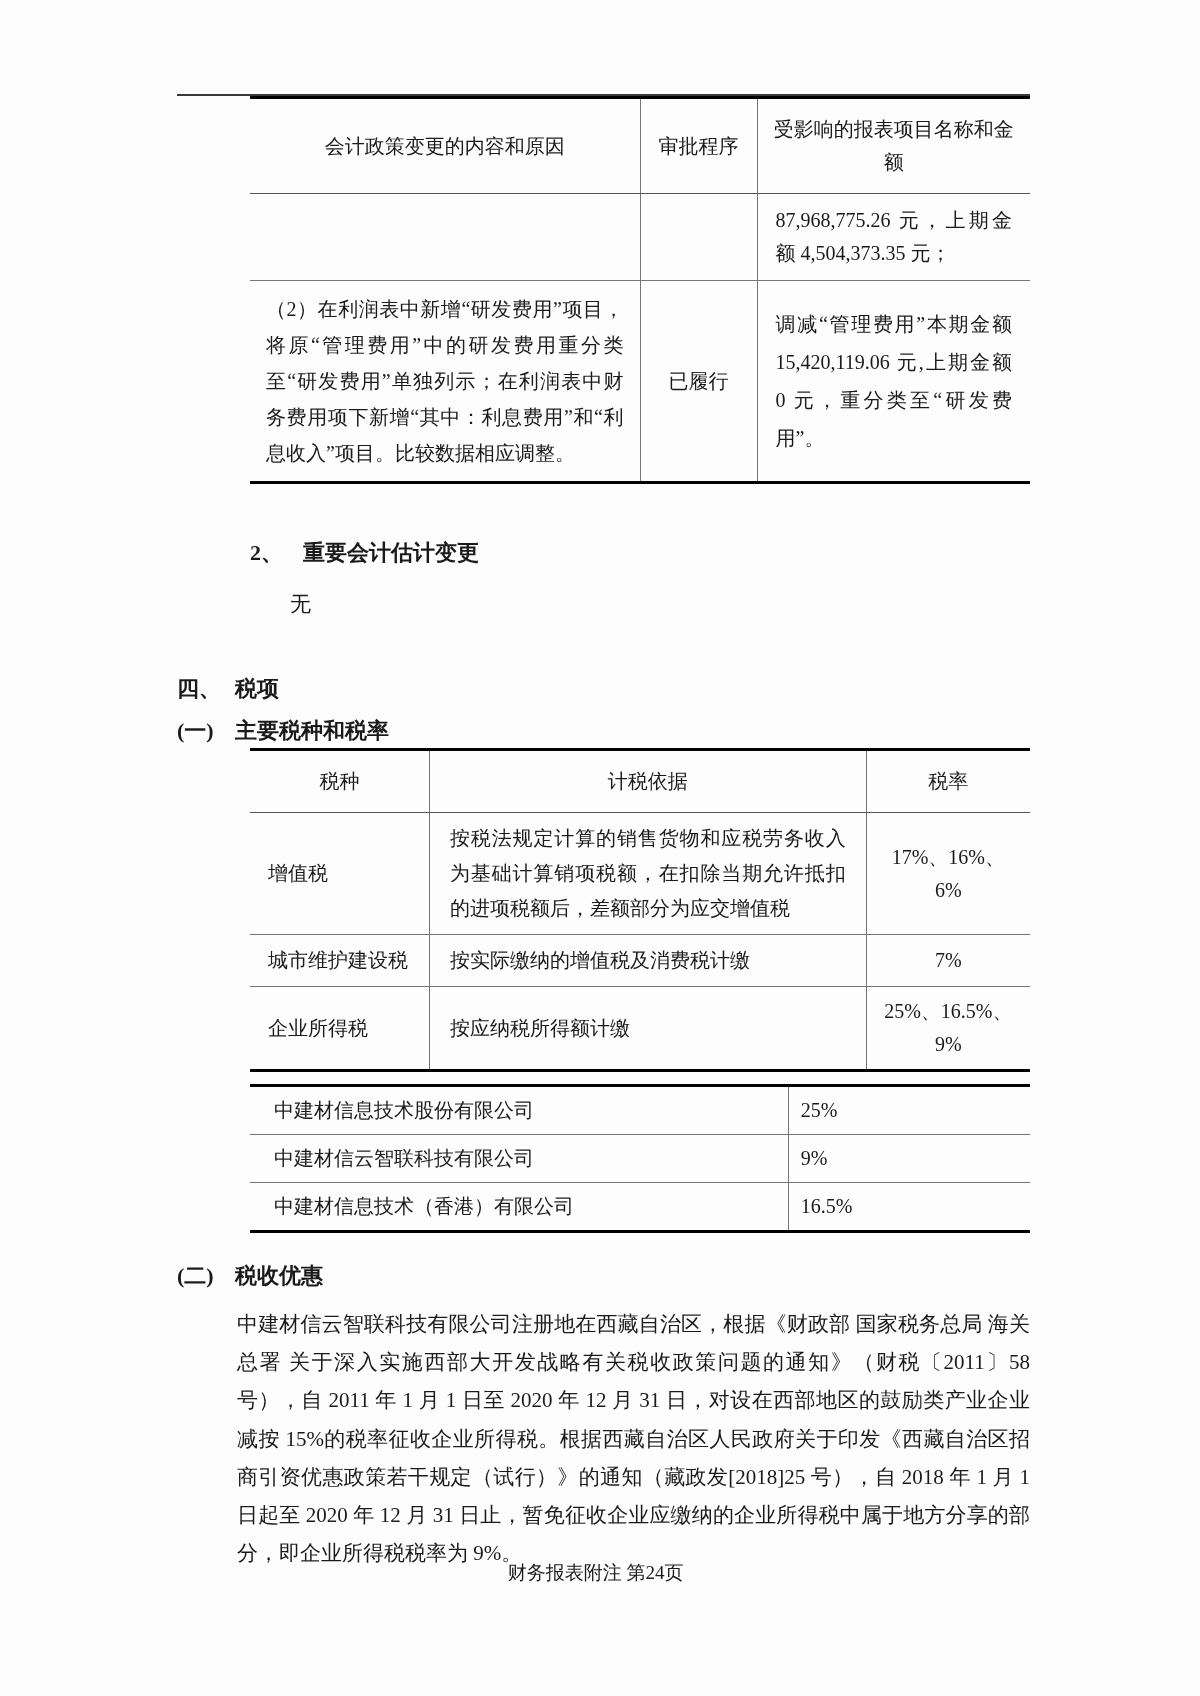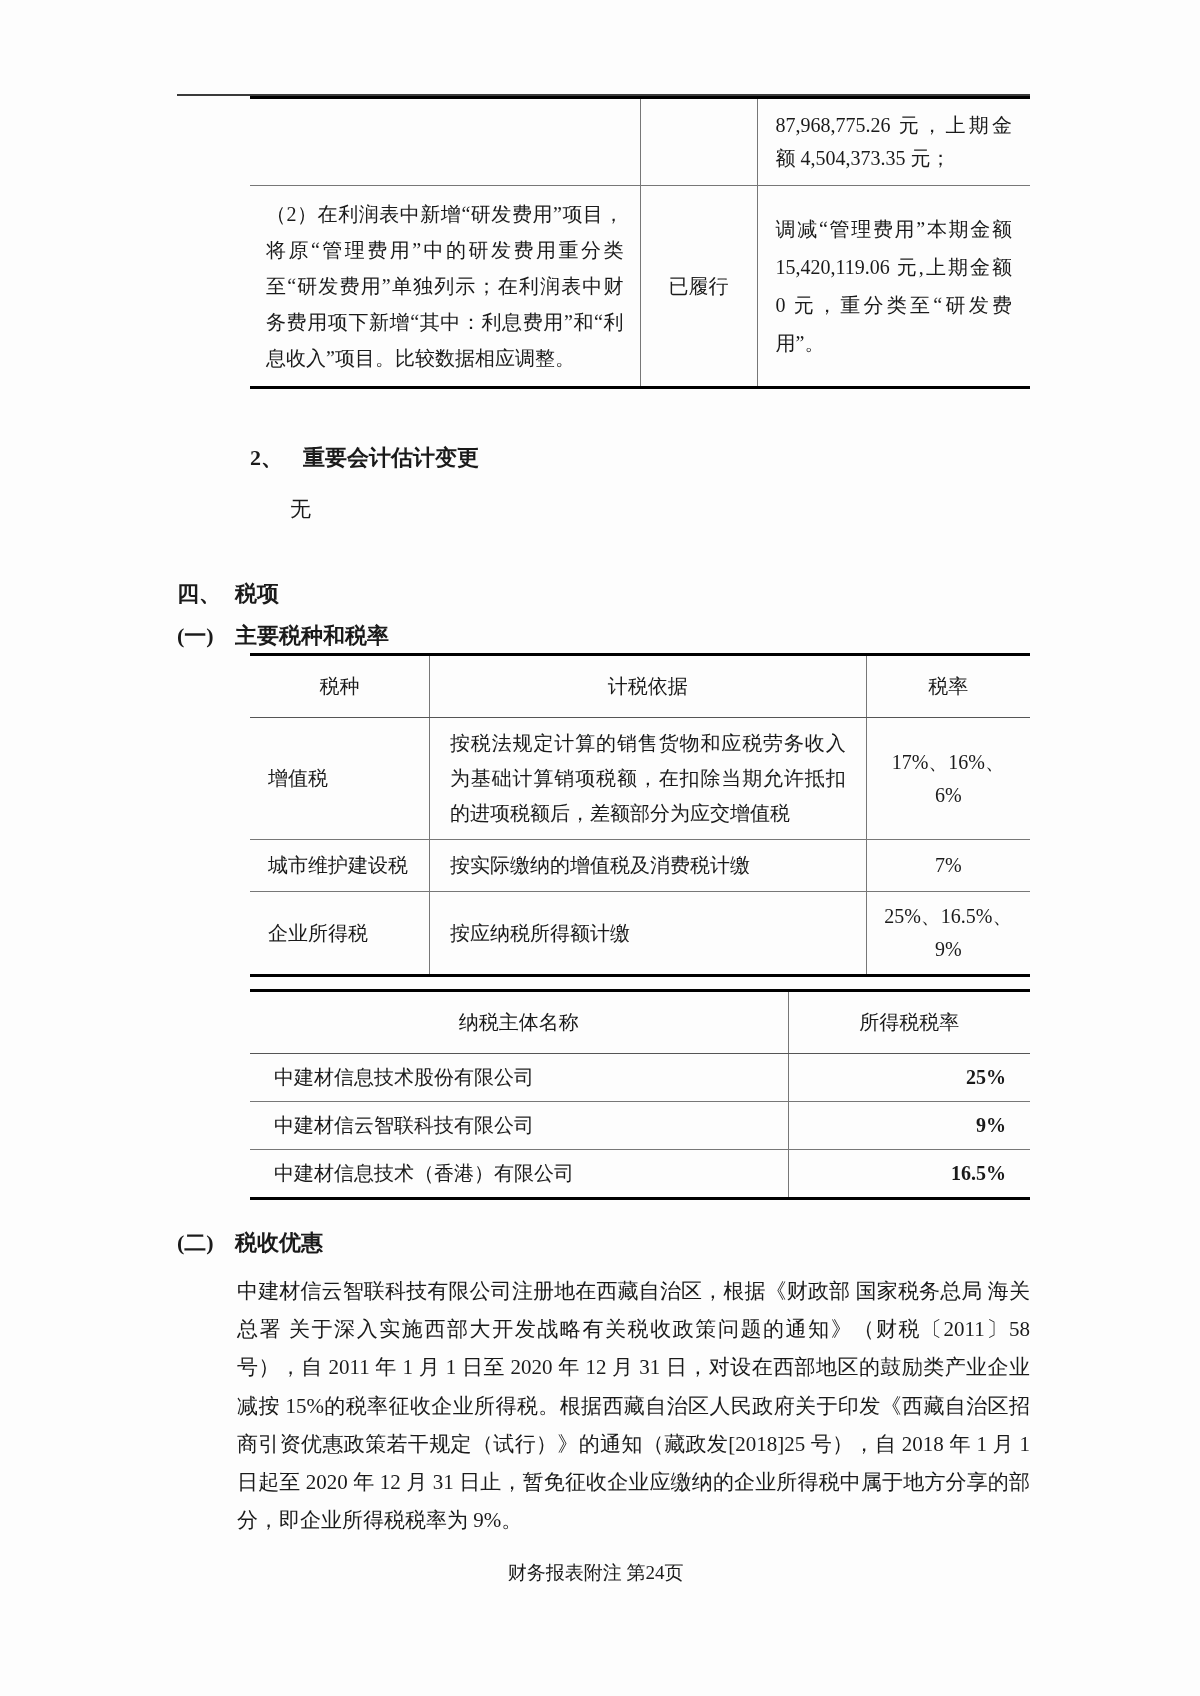--- a/index.html
+++ b/index.html
@@ -57,21 +57,21 @@
   .tax-table col.c2 { width: 56%; }
   .tax-table col.c3 { width: 21%; }
   .tax-table td.cell-name { text-align: left; padding-left: 18px; }
   .tax-table td.cell-basis { text-align: justify; padding: 8px 20px; line-height: 1.75; margin-left: 40px; }
   .tax-table td.cell-rate { text-align: center; }
 
   
   .entity-table col.c1 { width: 69%; }
   .entity-table col.c2 { width: 31%; }
   .entity-table td.cell-entity { text-align: left; padding: 7px 24px; }
-  .entity-table td.cell-itrate { text-align: right; padding: 7px 24px; font-weight: bold; }
+  .entity-table td.cell-itrate { text-align: left; padding: 7px 12px; }
 
   .sec-heading {
     display: flex;
     align-items: baseline;
     font-weight: bold;
     font-size: 22px;
   }
   .sec-heading .num { flex: 0 0 58px; }
   .h-estimate { margin: 54px 0 0 73px; }
   .h-estimate .num { flex-basis: 53px; }
@@ -109,20 +109,25 @@
 
     <div class="header-rule"></div>
 
     <table class="doc-table policy-table">
       <colgroup>
           <col class="c1">
           <col class="c2">
           <col class="c3">
         </colgroup>
       <tbody>
+          <tr>
+        <th>会计政策变更的内容和原因</th>
+        <th class="v-div">审批程序</th>
+        <th class="v-div">受影响的报表项目名称和金额</th>
+      </tr>
       <tr class="r1">
         <td class="cell-content"></td>
         <td class="v-div cell-approval"></td>
         <td class="v-div cell-impact">87,968,775.26 元，上期金额 4,504,373.35 元；</td>
       </tr>
       <tr class="r2 row-div">
         <td class="cell-content">（2）在利润表中新增“研发费用”项目，将原“管理费用”中的研发费用重分类至“研发费用”单独列示；在利润表中财务费用项下新增“其中：利息费用”和“利息收入”项目。比较数据相应调整。</td>
         <td class="v-div cell-approval">已履行</td>
         <td class="v-div cell-impact">调减“管理费用”本期金额 15,420,119.06 元,上期金额 0 元，重分类至“研发费用”。</td>
       </tr>
@@ -175,24 +180,20 @@
     </tbody>
       </table>
 
 
     <table class="doc-table entity-table mt12">
       <colgroup>
           <col class="c1">
           <col class="c2">
         </colgroup>
       <tbody>
-          <tr>
-        <th>纳税主体名称</th>
-        <th class="v-div">所得税税率</th>
-      </tr>
       <tr>
         <td class="cell-entity">中建材信息技术股份有限公司</td>
         <td class="v-div cell-itrate">25%</td>
       </tr>
       <tr class="row-div">
         <td class="cell-entity">中建材信云智联科技有限公司</td>
         <td class="v-div cell-itrate">9%</td>
       </tr>
       <tr class="row-div">
         <td class="cell-entity">中建材信息技术（香港）有限公司</td>

